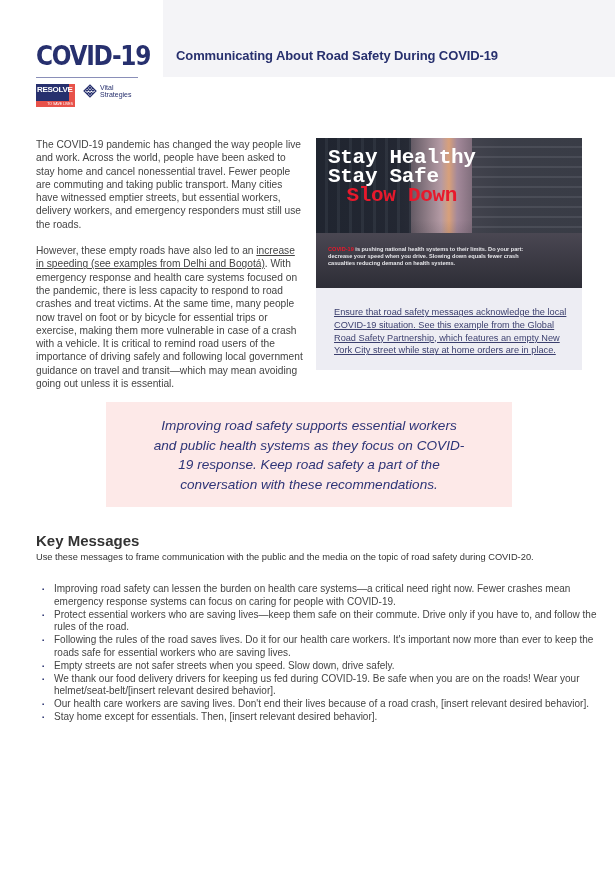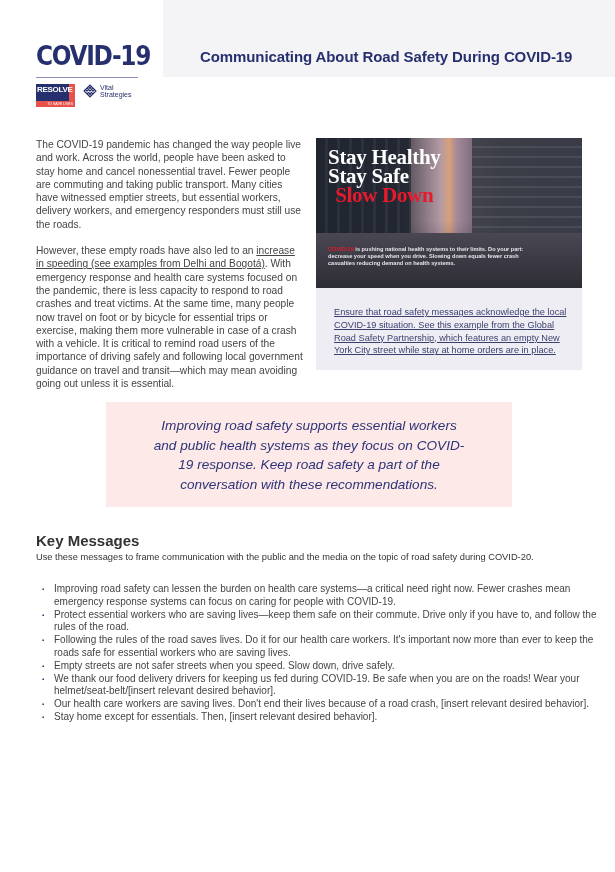--- a/index.html
+++ b/index.html
@@ -1,20 +1,20 @@
 <!DOCTYPE html>
 <html><head>
 <meta charset="utf-8">
 <style>
   * { box-sizing: border-box; margin: 0; padding: 0; }
   html, body { width: 615px; height: 872px; background: #ffffff; overflow: hidden; }
   body { font-family: "Liberation Sans", sans-serif; color: #3a3a3a; position: relative; }
 
   .header-band { position: absolute; left: 163px; top: 0; width: 452px; height: 77px; background: #f4f4f7; }
-  .doc-title { position: absolute; left: 176px; top: 48px; font-size: 15px; font-weight: bold; color: #27306e; letter-spacing: -0.1px; white-space: nowrap; margin-left: 24px; }
+  .doc-title { position: absolute; left: 176px; top: 48px; font-size: 13px; font-weight: bold; color: #27306e; letter-spacing: -0.1px; white-space: nowrap; }
 
   .brand-title { position: absolute; left: 36px; top: 40px; font-family: "DejaVu Sans", sans-serif; font-weight: bold; font-size: 27px; color: #27306e; letter-spacing: -1.5px; transform: scaleX(0.86); transform-origin: left top; }
   .brand-rule { position: absolute; left: 36px; top: 77px; width: 102px; height: 1px; background: #8a8fb8; }
   .resolve-logo { position: absolute; left: 36px; top: 84px; width: 39px; height: 17px; }
   .resolve-top { display: block; height: 17px; background: #27306e; color: #fff; font-size: 8px; font-weight: bold; line-height: 11px; padding-left: 1px; letter-spacing: -0.3px; border-right: 6px solid #e8524a; }
   .resolve-bottom { display: block; height: 6px; background: #e8524a; color: #fff; font-size: 3.5px; line-height: 6px; text-align: right; padding-right: 2px; }
   .vital-logo { position: absolute; left: 82px; top: 83px; display: flex; align-items: center; gap: 2px; }
   .vital-mark { width: 16px; height: 16px; }
   .vital-text { font-size: 7px; line-height: 7px; color: #27306e; }
 
@@ -24,21 +24,21 @@
 
   .feature-card { position: absolute; left: 316px; top: 138px; width: 266px; height: 232px; background: #ededf3; }
   .feature-image { position: absolute; left: 0; top: 0; width: 266px; height: 150px; overflow: hidden;
     background:
       linear-gradient(180deg, rgba(0,0,0,0) 55%, rgba(20,20,30,0.55) 100%),
       linear-gradient(90deg, #1f242e 0%, #3b3a44 30%, #b49aa4 47%, #d8a07a 50%, #a4899a 53%, #3a3a42 70%, #262a33 100%);
   }
   .street { position: absolute; left: 0; right: 0; bottom: 0; height: 55px; background: linear-gradient(180deg, #4a4752 0%, #2d2d36 100%); }
   .bld-left { position: absolute; left: 0; top: 0; width: 95px; height: 110px; background: repeating-linear-gradient(90deg, #202530 0 9px, #2c323d 9px 12px); opacity: 0.9; }
   .bld-right { position: absolute; right: 0; top: 0; width: 110px; height: 112px; background: repeating-linear-gradient(180deg, #3b3e48 0 8px, #4c4f59 8px 10px); opacity: 0.9; }
-  .img-headline { position: absolute; left: 12px; top: 10px; font-family: Liberation Serif, serif; font-weight: bold; font-size: 21px; line-height: 19px; color: #ffffff; letter-spacing: -0.3px; }
+  .img-headline { position: absolute; left: 12px; top: 10px; font-family: Liberation Mono, monospace; font-weight: bold; font-size: 21px; line-height: 19px; color: #ffffff; letter-spacing: -0.3px; }
   .img-headline .red { color: #e8192c; text-align: center; }
   .img-caption { position: absolute; left: 12px; top: 108px; width: 205px; font-size: 5.6px; line-height: 7.2px; color: #e6e6ea; font-weight: bold; }
   .img-caption .red { color: #e8192c; }
   .feature-text { position: absolute; left: 18px; top: 168px; width: 240px; font-size: 9.2px; line-height: 12.8px; color: #3b3f6e; text-decoration: underline; }
   .feature-text a { color: #3b3f6e; text-decoration: underline; }
 
   .callout { position: absolute; left: 106px; top: 402px; width: 406px; height: 105px; background: #fde9e8; text-align: center; padding-top: 14px; }
   .callout-text { font-size: 13.6px; line-height: 19.5px; color: #2d3477; width: 320px; margin: 0 auto; font-style: italic; }
 
   .km-title { position: absolute; left: 36px; top: 532px; font-size: 15px; font-weight: bold; color: #333; }

